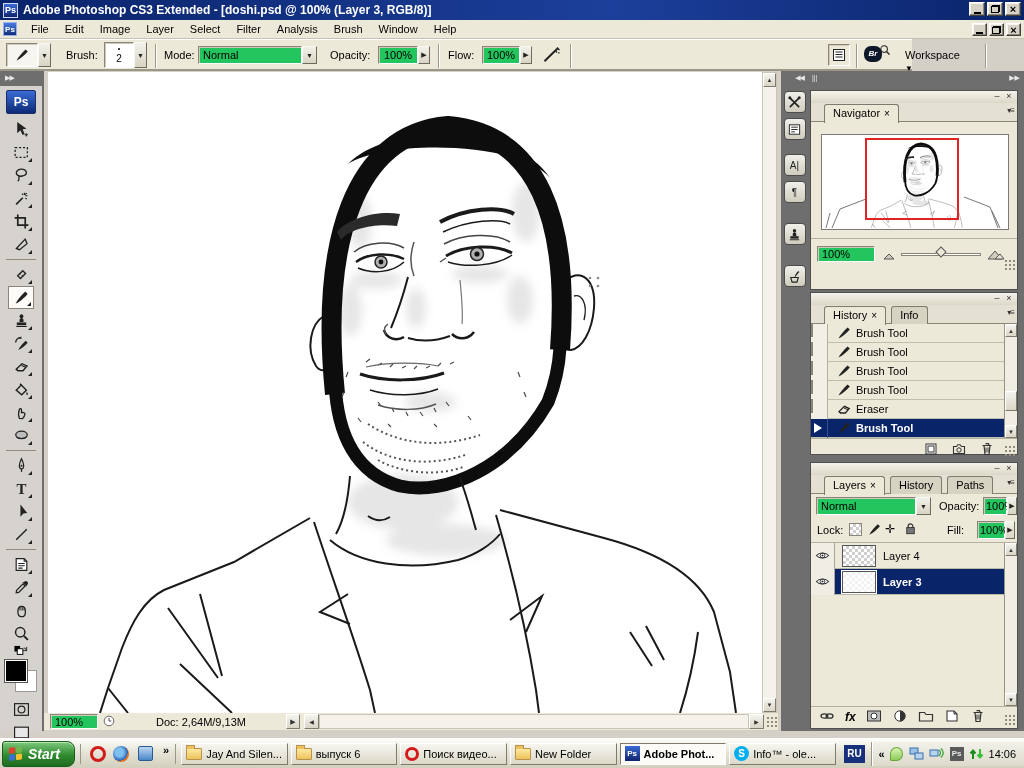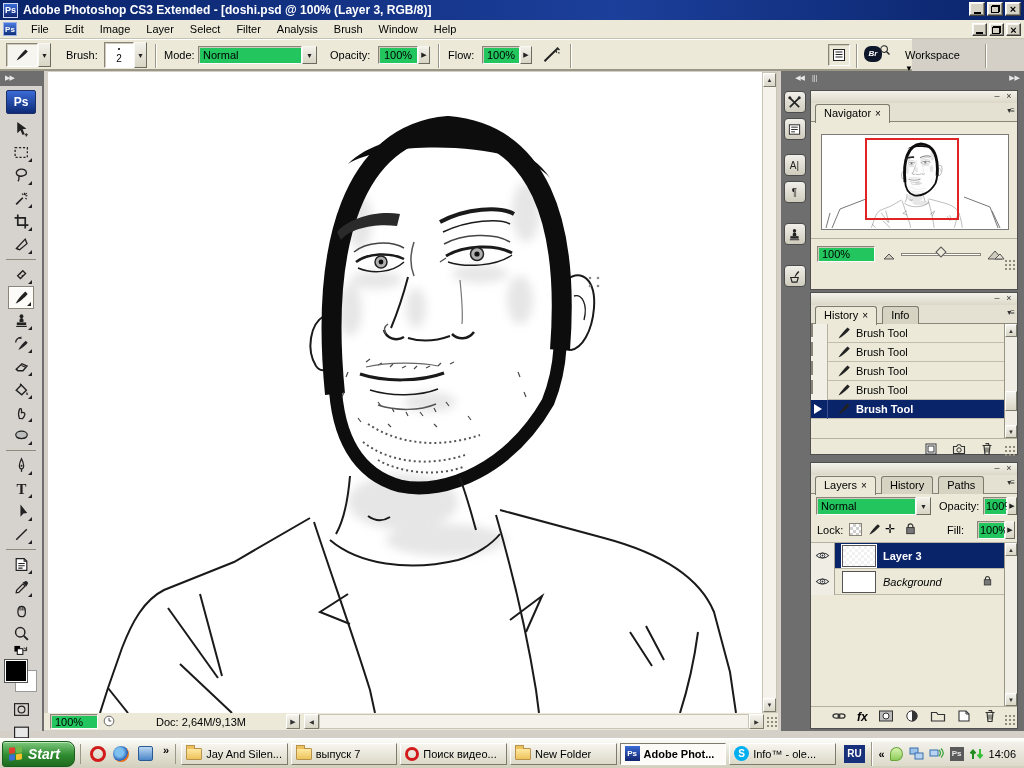--- a/index.html
+++ b/index.html
@@ -66,21 +66,21 @@
   
   .icondock{position:absolute;left:781px;top:71px;width:27px;height:660px;background:#6e6e6e;}
   .dockbtn{width:22px;height:22px;margin:5px auto 0;background:linear-gradient(#f0efe9,#cfccbd);border:1px solid #4c4c4c;
     border-radius:4px;display:flex;align-items:center;justify-content:center;font-size:10px;color:#222;}
   .dockbtn svg{width:15px;height:15px;}
   .paneldock{position:absolute;left:808px;top:71px;width:216px;height:660px;background:#6e6e6e;}
   .dockhead{height:15px;color:#e8e8e8;font-size:7px;padding:3px 4px 0;display:flex;justify-content:space-between;}
   .panel{position:absolute;left:2px;width:208px;background:#ECE9D8;border:1px solid #4f4f4f;}
   .pbar{height:12px;position:relative;background:linear-gradient(#f4f2ea,#dcd8c8);}
   .pbar .pb{position:absolute;top:1px;width:12px;height:10px;font-size:9px;line-height:9px;text-align:center;color:#333;}
-  .ptabs{height:19px;border-bottom:1px solid #8a8678;padding-left:4px;position:relative;background:#e4e1d2;}
+  .ptabs{height:19px;border-bottom:1px solid #8a8678;padding-left:13px;position:relative;background:#e4e1d2;}
   .tab{display:inline-block;padding:2px 8px 3px;border:1px solid #7d7a6e;border-bottom:none;border-radius:3px 3px 0 0;
     background:#d7d3c3;margin-right:2px;position:relative;top:1px;font-size:11px;}
   .tab.active{background:#ECE9D8;padding-bottom:4px;}
   .tabx{margin-left:4px;font-size:10px;}
   .pfly{position:absolute;right:3px;top:3px;font-size:8px;color:#333;letter-spacing:-1px;}
 
   
   .hrow{height:19px;display:flex;align-items:center;border-bottom:1px solid #c2beae;position:relative;}
   .hchk{width:17px;height:19px;border-right:1px solid #b5b1a1;background:#f2f0e6;}
   .hchk .bx{width:10px;height:10px;border:1px solid #8a8578;background:#fff;margin:4px auto;}
@@ -741,20 +741,27 @@
               </svg>
               <span>Brush Tool</span>
             </div>
           <div class="hrow">
               <span class="hchk"><span class="bx"></span></span>
               <svg class="hic">
                 <use href="#i-brush"></use>
               </svg>
               <span>Brush Tool</span>
             </div>
+          <div class="hrow">
+              <span class="hchk"><span class="bx"></span></span>
+              <svg class="hic">
+                <use href="#i-eraser"></use>
+              </svg>
+              <span>Eraser</span>
+            </div>
           <div class="hrow sel">
               <span class="hplay"></span>
               <span class="hchk" style="background:transparent;border-right-color:#3a4f8f;"></span>
               <svg class="hic">
                 <use href="#i-brush"></use>
               </svg>
               <span>Brush Tool</span>
             </div>
         </div>
         <div class="vsb" style="height:114px;">
@@ -804,48 +811,45 @@
         <span class="abs" style="left:74px;top:3px;font-size:12px;">✛</span>
         <span class="abs" style="left:92px;top:2px;"><svg width="15" height="15">
               <use href="#i-lock"></use>
             </svg></span>
         <span class="abs" style="left:136px;top:5px;">Fill:</span>
         <span class="sunkbox abs" style="left:166px;top:2px;width:28px;height:18px;padding:2px;text-align:center;">100%</span>
         <span class="dd-btn abs" style="left:194px;top:2px;width:10px;height:18px;">▶</span>
       </div>
       <div style="position:relative;height:163px;">
         <div style="margin-right:13px;">
+          <div class="lrow">
+            <span class="leye">
+                <svg width="15" height="15">
+                  <use href="#i-eye"></use>
+                </svg>
+              </span>
+            <span class="lthumb checker"></span>
+            <span>Layer 4</span>
+          </div>
           <div class="lrow sel">
             <span class="leye">
                 <svg width="15" height="15">
                   <use href="#i-eye"></use>
                 </svg>
               </span>
             <span class="lthumb checker faint"></span>
             <span>Layer 3</span>
           </div>
-          <div class="lrow">
-            <span class="leye">
-                <svg width="15" height="15">
-                  <use href="#i-eye"></use>
-                </svg>
-              </span>
-            <span class="lthumb"></span>
-            <span style="font-style:italic;flex:1;">Background</span>
-            <span style="margin-right:10px;"><svg width="13" height="13">
-                  <use href="#i-lock"></use>
-                </svg></span>
-          </div>
         </div>
         <div class="vsb" style="height:163px;">
           <div class="sbtn" style="width:12px;height:13px;">▲</div>
           <div class="sbtn" style="width:12px;height:13px;position:absolute;bottom:0;">▼</div>
         </div>
       </div>
-      <div style="position:relative;height:21px;border-top:1px solid #b5b1a1;display:flex;align-items:center;gap:10px;padding:0 20px;">
+      <div style="position:relative;height:21px;border-top:1px solid #b5b1a1;display:flex;align-items:center;gap:10px;padding:0 8px;">
         <span><svg class="mini-ic">
               <use href="#i-chain"></use>
             </svg></span>
         <span style="font-style:italic;font-weight:bold;font-size:12px;">fx</span>
         <span><svg class="mini-ic">
               <use href="#i-mask"></use>
             </svg></span>
         <span><svg class="mini-ic">
               <use href="#i-adjust"></use>
             </svg></span>
@@ -885,21 +889,21 @@
       </span>
     <span style="margin:0 4px 8px 8px;font-weight:bold;">»</span>
     <span style="width:1px;height:20px;background:#9b9786;margin:0 2px;"></span>
 
     <div class="taskitem">
         <span class="fold"></span>
         <span>Jay And Silen...</span>
       </div>
     <div class="taskitem">
         <span class="fold"></span>
-        <span>выпуск 7</span>
+        <span>выпуск 6</span>
       </div>
     <div class="taskitem">
         <span style="width:14px;height:14px;border-radius:50%;border:3px solid #d21c1c;flex:none;"></span>
         <span>Поиск видео...</span>
       </div>
     <div class="taskitem">
         <span class="fold"></span>
         <span>New Folder</span>
       </div>
     <div class="taskitem active">

